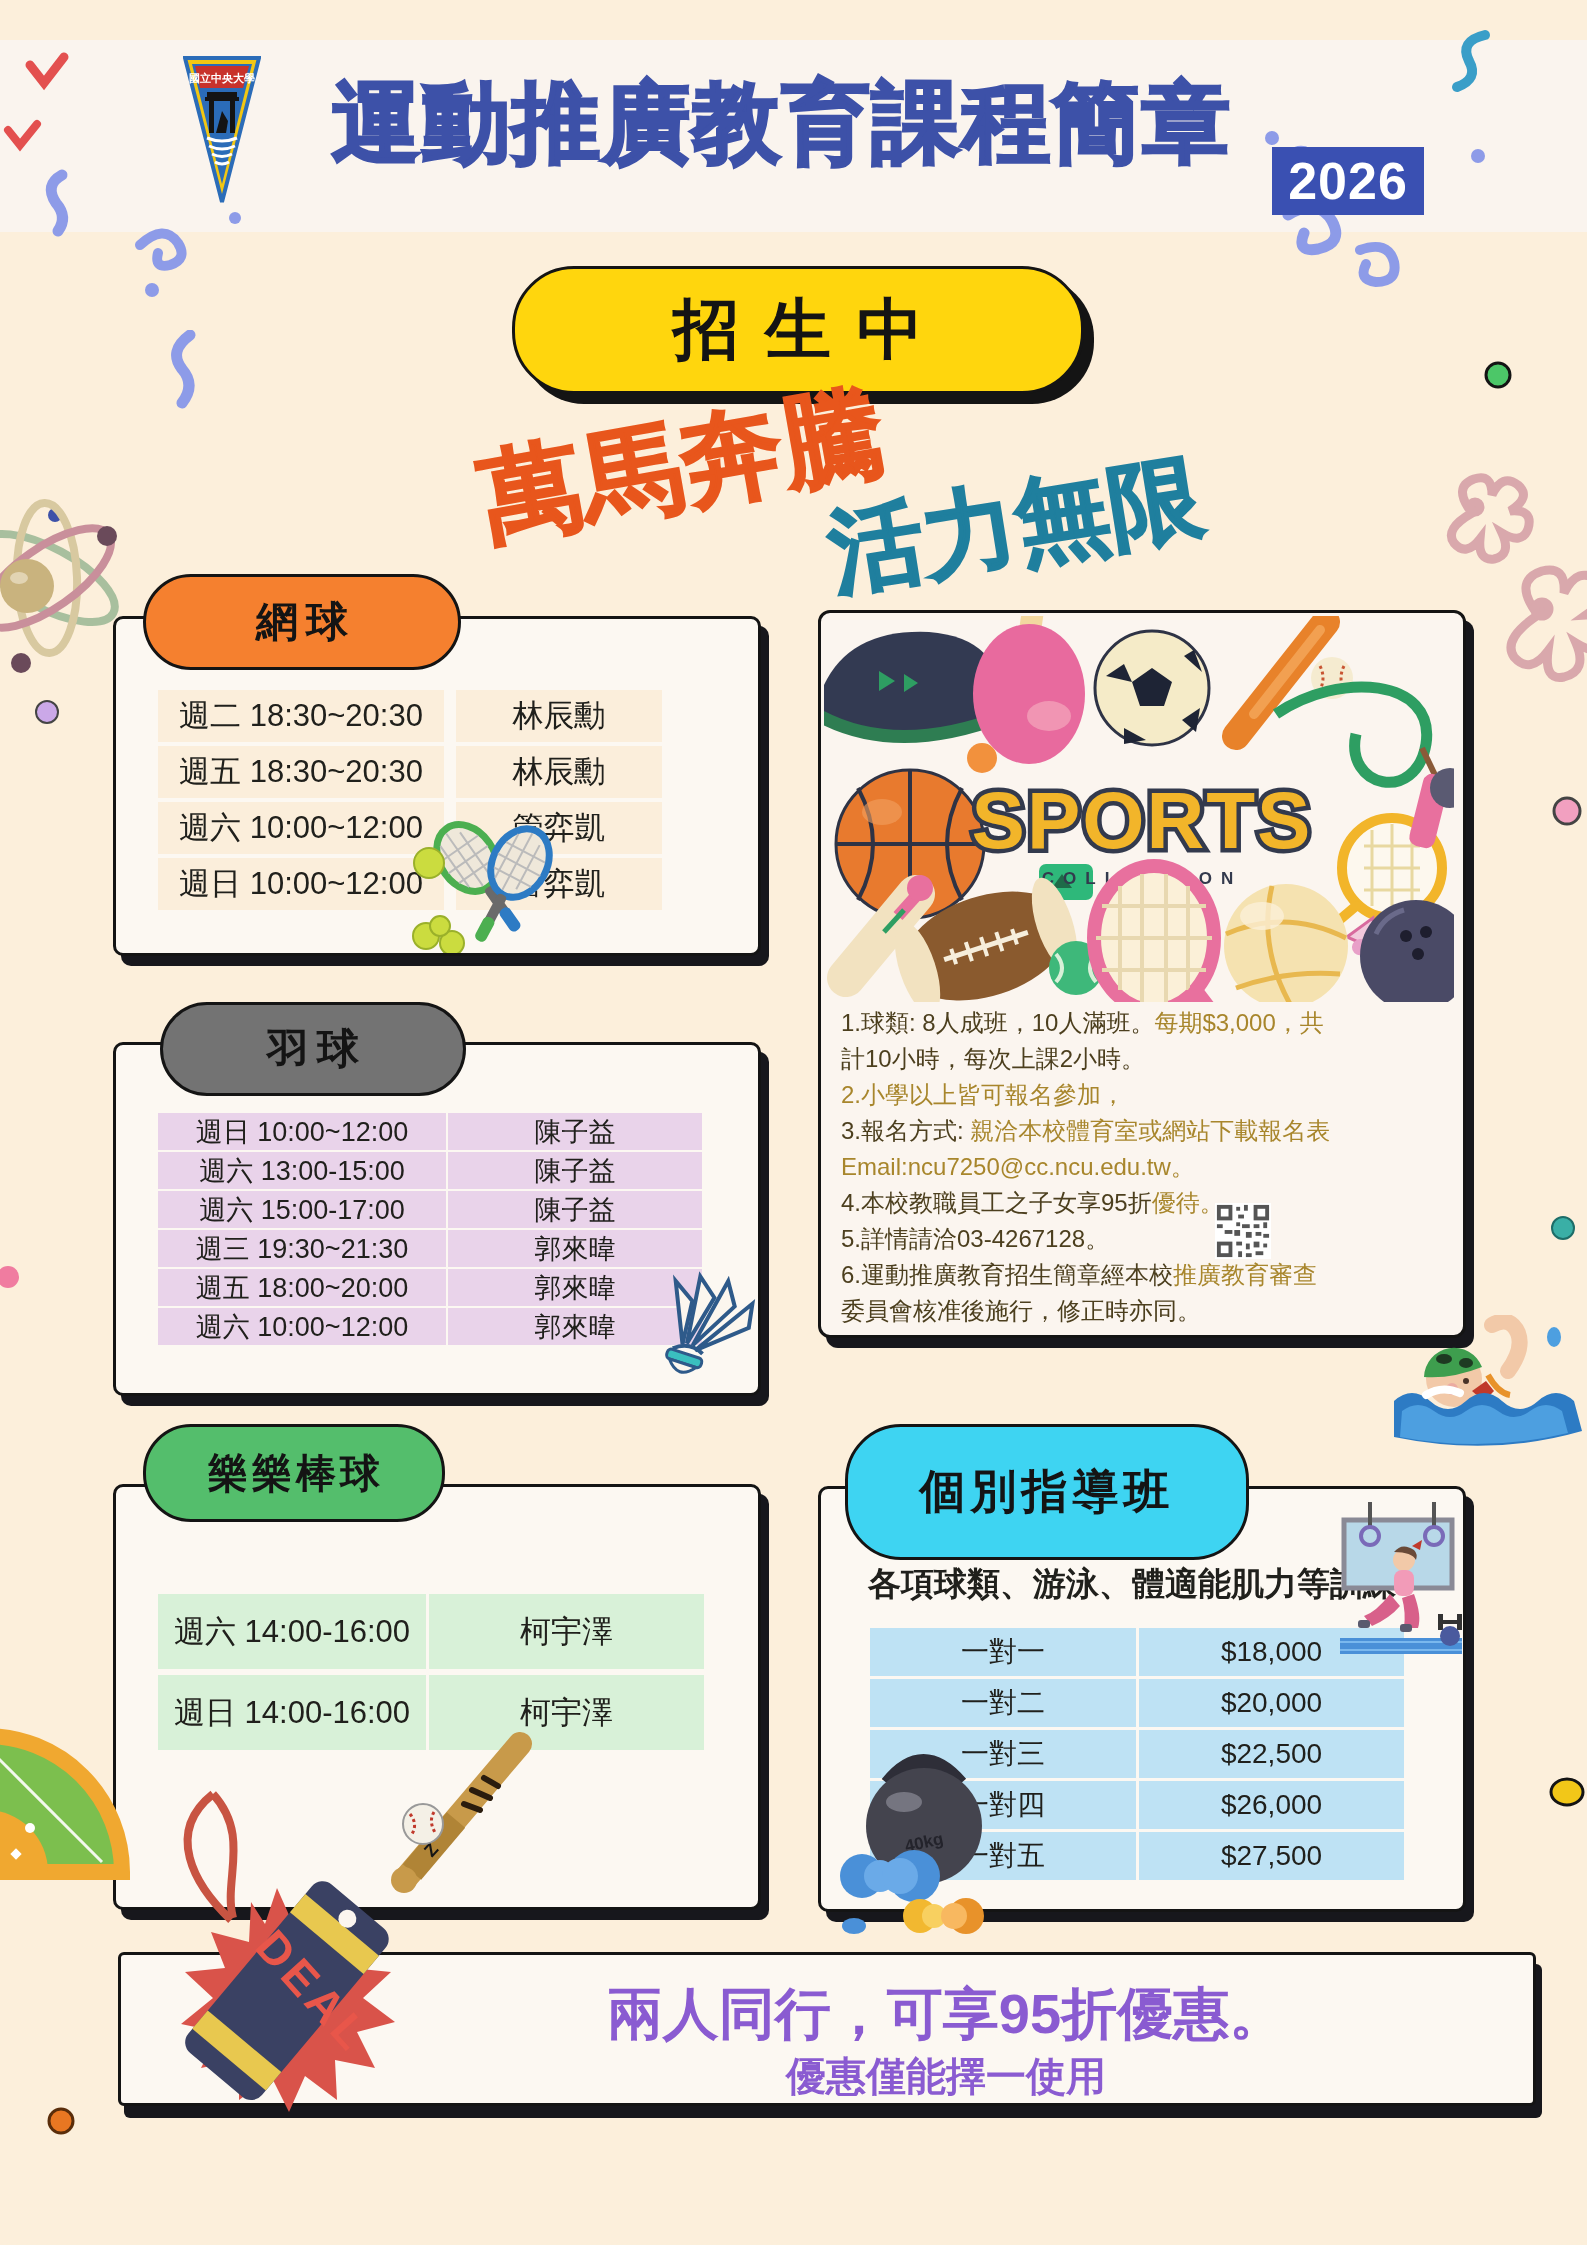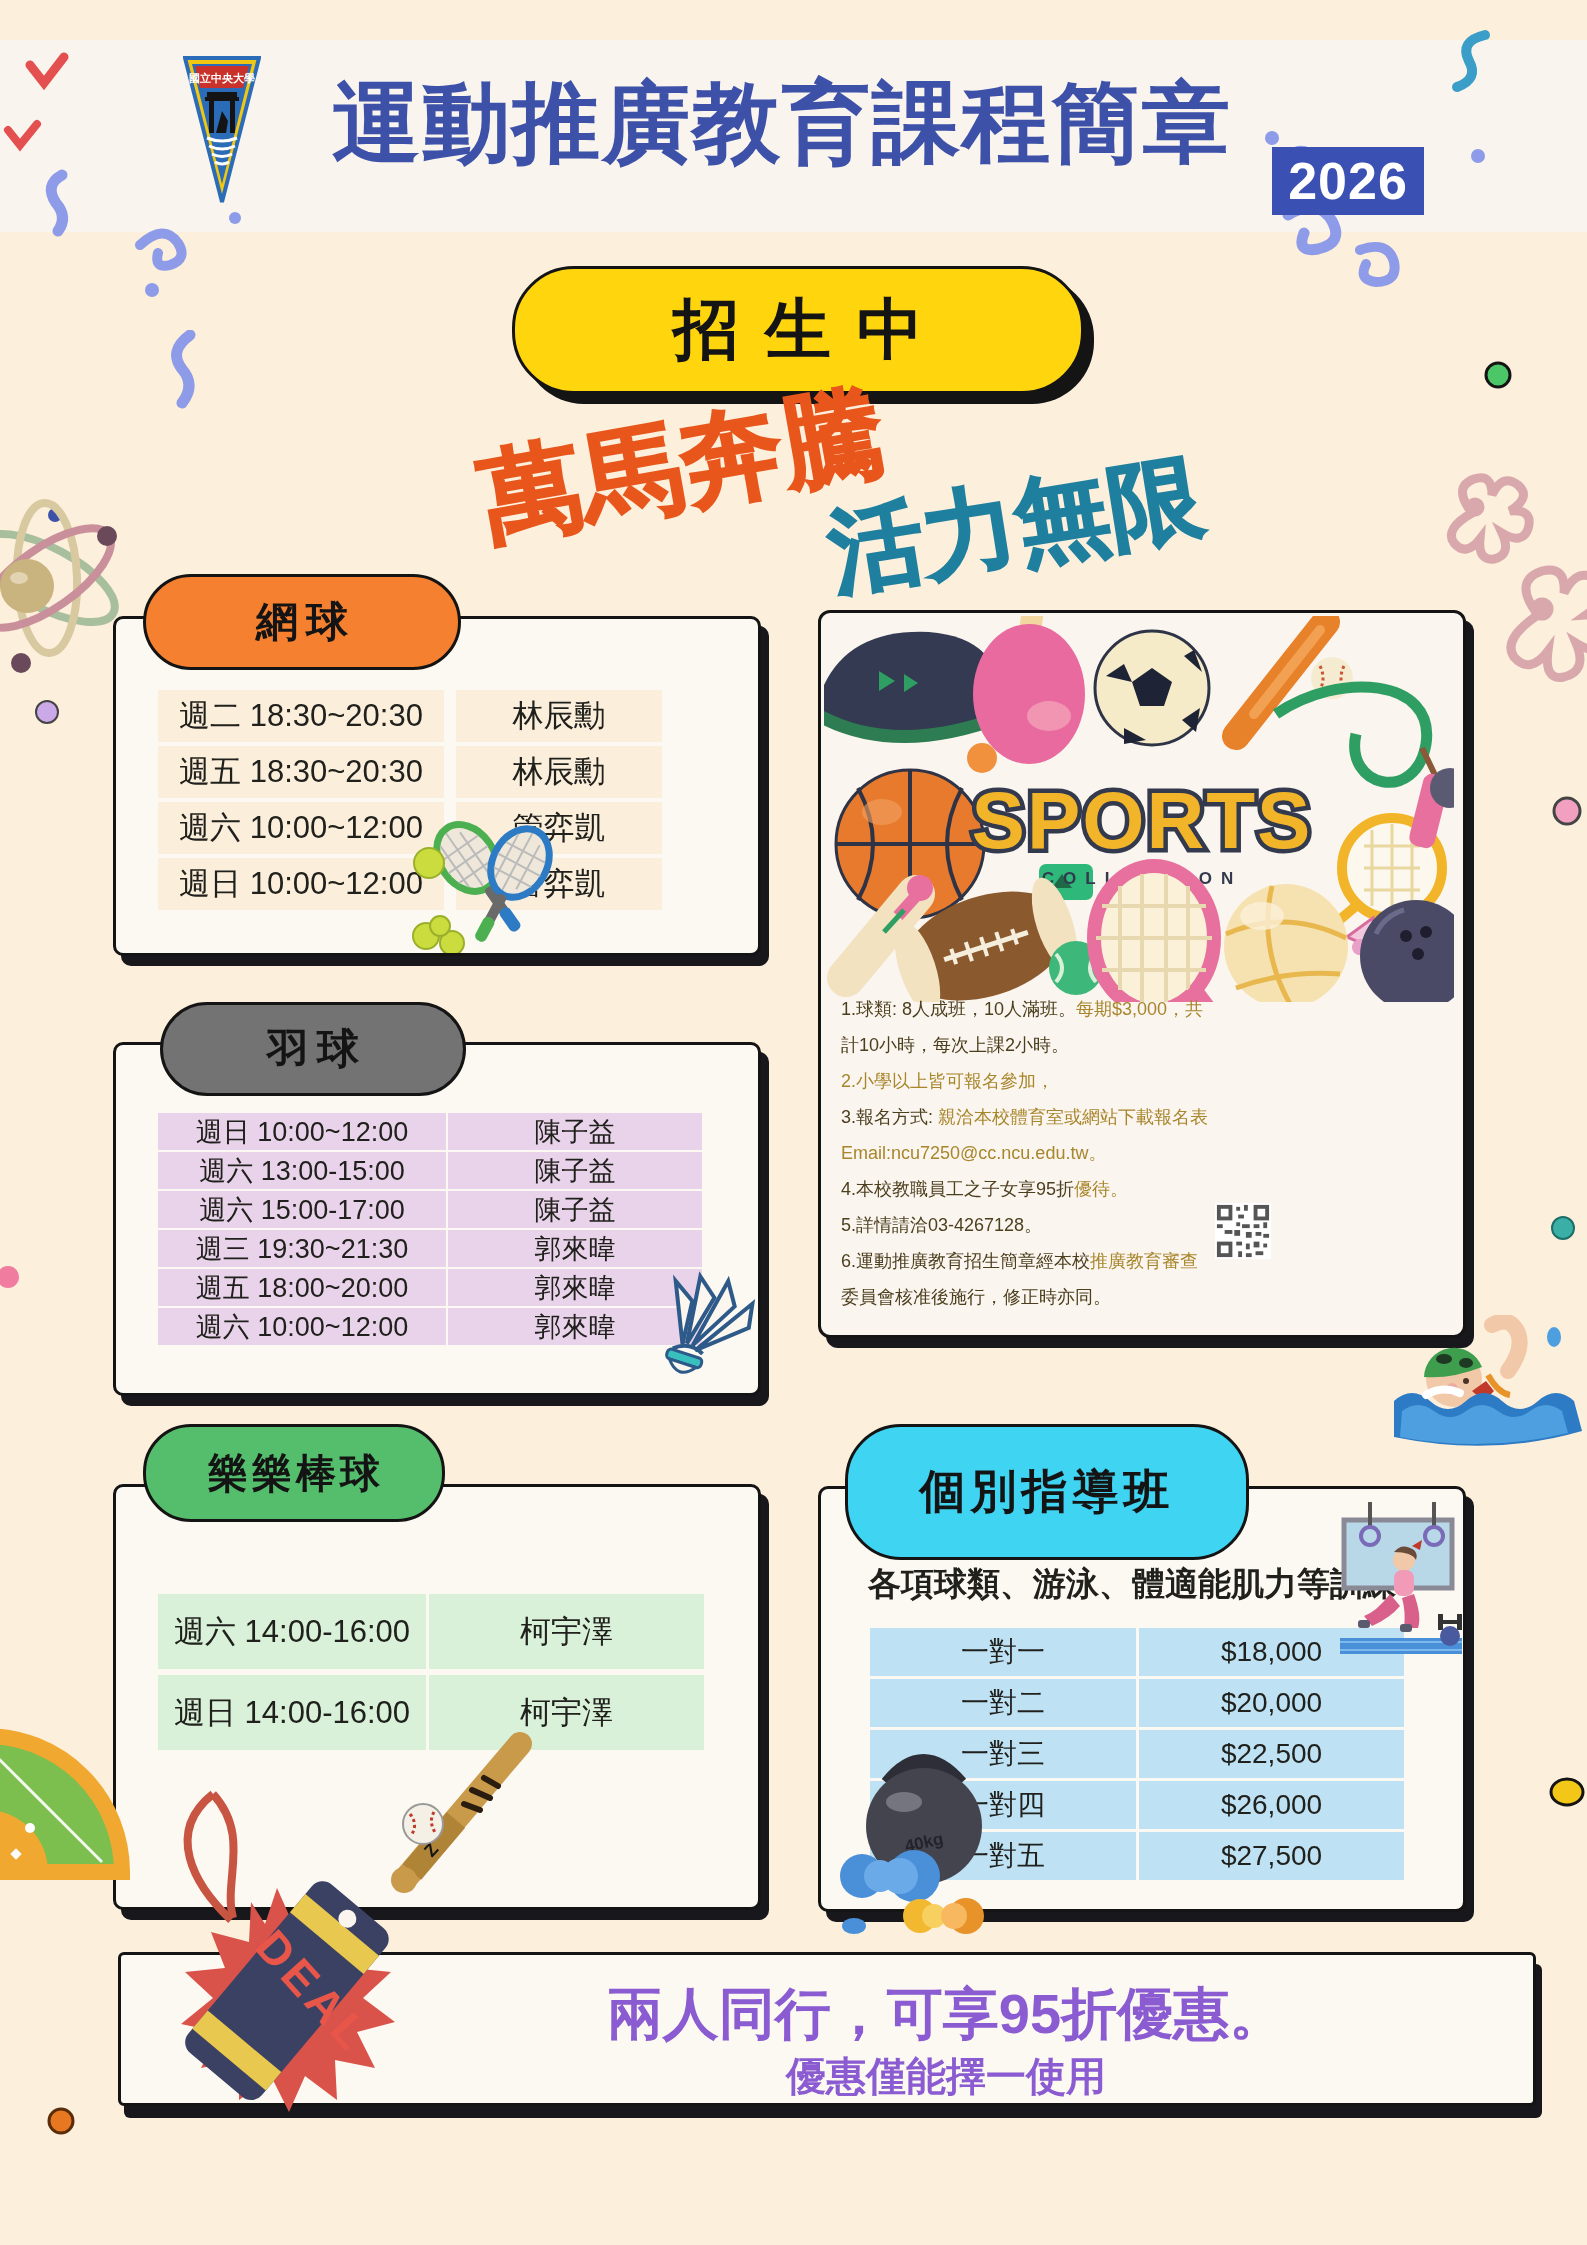--- a/index.html
+++ b/index.html
@@ -2,21 +2,21 @@
 <html><head>
 <meta charset="utf-8">
 <style>
   html,body{margin:0;padding:0;background:#e8e2d8;}
   .page{position:relative;width:1587px;height:2245px;background:#FCEFDB;overflow:hidden;
         font-family:"Liberation Sans","DejaVu Sans",sans-serif;}
   .abs{position:absolute;}
 
   
   .header-band{position:absolute;left:0;top:40px;width:1587px;height:192px;background:#FAF4EE;}
-  .main-title{position:absolute;left:332px;top:64px;width:960px;font-size:88px;font-weight:400;
+  .main-title{position:absolute;left:332px;top:64px;width:960px;font-size:88px;font-weight:700;
               color:#3D51A8;-webkit-text-stroke:3px #3D51A8;letter-spacing:2px;white-space:nowrap;}
   .year-box{position:absolute;left:1272px;top:147px;width:152px;height:68px;background:#3A50B2;
             display:flex;align-items:center;justify-content:center;}
   .year-box span{color:#fff;font-size:52px;font-weight:800;letter-spacing:1px;}
 
   
   .recruit-pill{position:absolute;left:512px;top:266px;width:566px;height:122px;background:#FFD60D;
                 border:3px solid #141414;border-radius:62px;box-shadow:10px 10px 0 #141414;
                 display:flex;align-items:center;justify-content:center;}
   .recruit-pill span{font-size:66px;font-weight:700;color:#141414;letter-spacing:26px;padding-left:26px;}
@@ -58,21 +58,21 @@
   .tee-card{left:113px;top:1484px;width:642px;height:420px;}
   .tee-pill{left:143px;top:1424px;width:296px;height:92px;background:#54BE6C;text-align:center;}
   .tee-pill span{font-size:40px;letter-spacing:4px;padding-left:4px;}
   .tee-table{left:158px;top:1594px;width:546px;gap:6px;}
   .tee-table .trow{gap:3px;}
   .tee-table .tcell{background:#D8F1D8;height:75px;font-size:31px;}
   .tee-table .tcell:nth-child(1){width:268px;}
   .tee-table .tcell:nth-child(2){width:275px;}
 
   .sports-card{left:818px;top:610px;width:642px;height:722px;border-radius:12px;background:#FBF5EF;text-decoration:underline;}
-  .notes{position:absolute;left:20px;top:378px;width:604px;font-size:18px;line-height:36px;}
+  .notes{position:absolute;left:20px;top:392px;width:604px;font-size:24px;line-height:36px;}
   .note-line{white-space:nowrap;}
   .note-line .dark{color:#4C3F1E;}
   .note-line .gold{color:#A8862C;}
 
   .ind-card{left:818px;top:1486px;width:642px;height:420px;}
   .ind-pill{left:845px;top:1424px;width:398px;height:130px;background:#3ED4F2;border-radius:56px;}
   .ind-pill span{font-size:46px;letter-spacing:5px;}
   .ind-sub{position:absolute;left:868px;top:1562px;width:560px;font-size:33px;font-weight:700;
            color:#20201c;z-index:6;white-space:nowrap;}
   .ind-table{left:870px;top:1628px;width:534px;gap:3px;z-index:6;}

